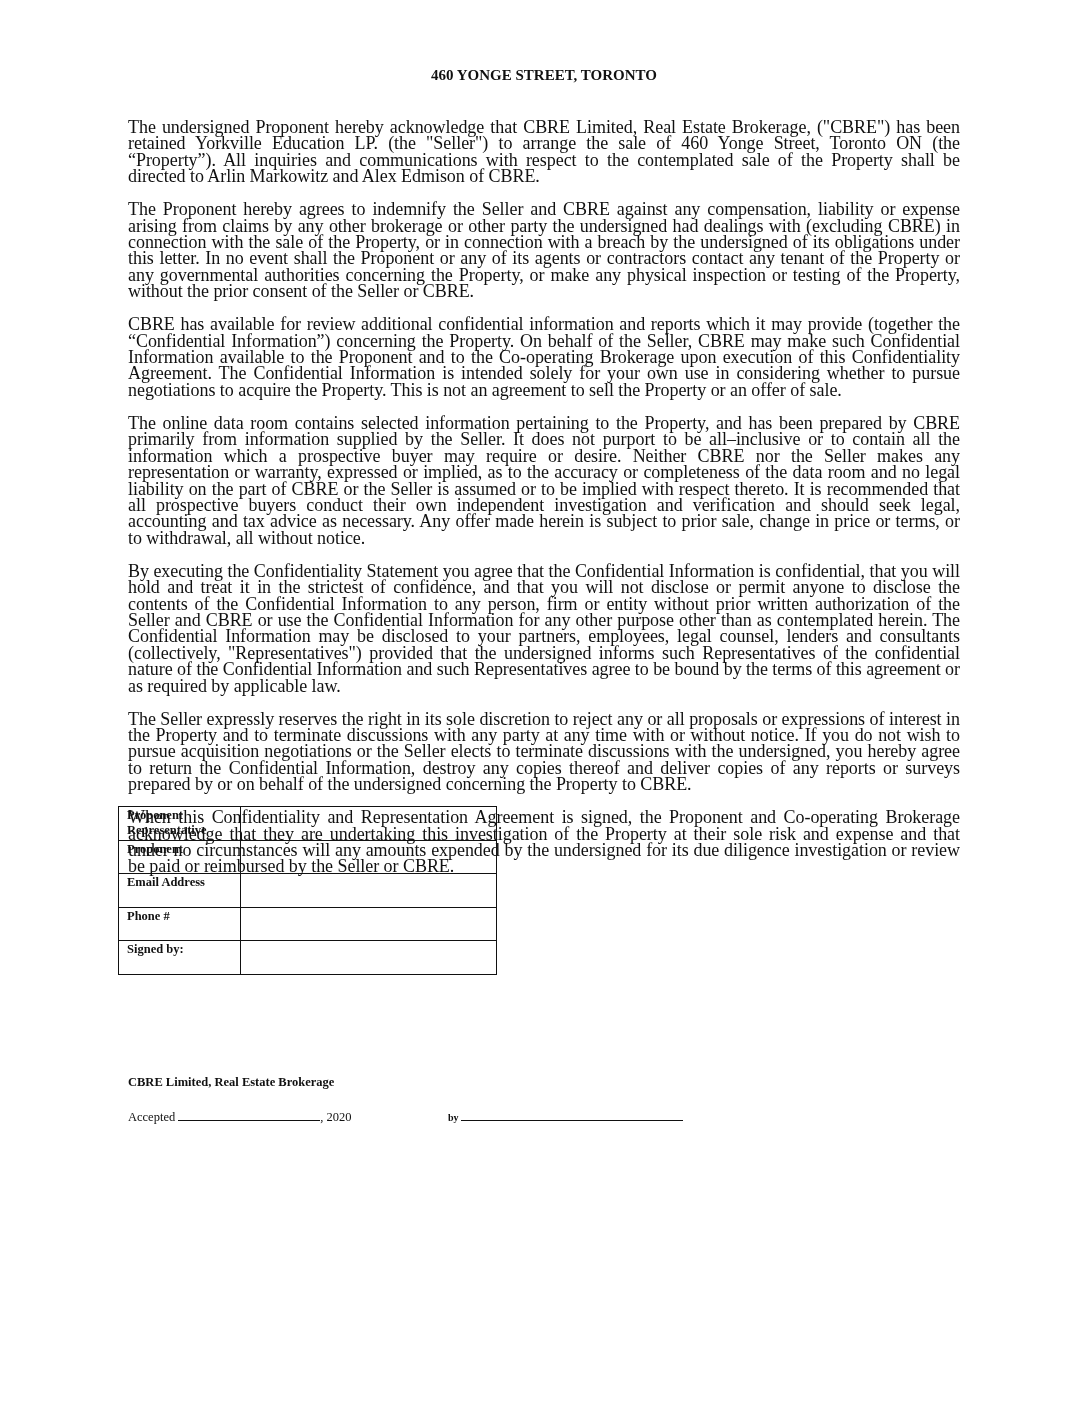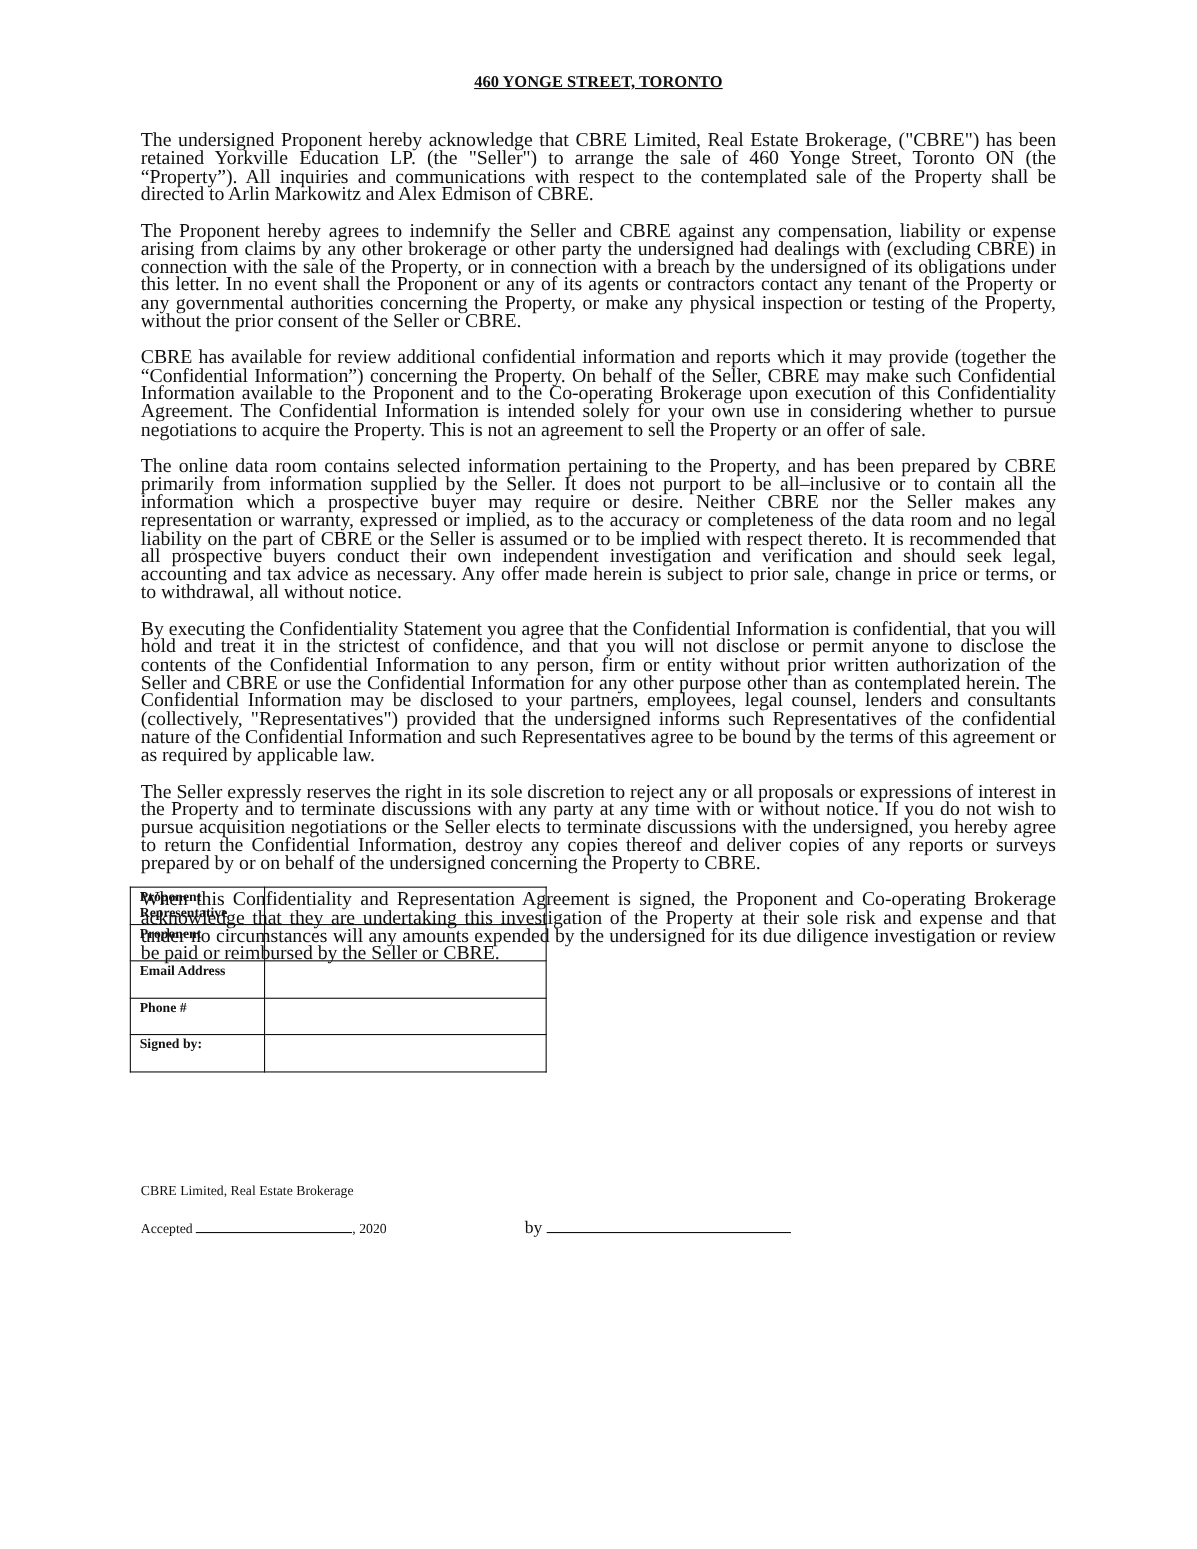--- a/index.html
+++ b/index.html
@@ -1,30 +1,30 @@
 <!DOCTYPE html>
 <html><head>
 <meta charset="utf-8">
 <style>
   html, body { margin:0; padding:0; background:#ffffff; }
   body { width:1088px; height:1408px; position:relative; overflow:hidden;
          font-family:"Liberation Serif", serif; color:#111; }
   .title { position:absolute; left:0; width:1088px; text-align:center; font-weight:bold;
            font-size:15px; line-height:18px; top:66px; }
-  .title div { text-decoration:underline; }
+  .title div { }
   .body { position:absolute; left:128px; width:832px; top:119px; }
   .para { font-size:18px; line-height:16.4px; text-align:justify; margin:0 0 16.6px 0; letter-spacing:-0.05px; }
   table.form { position:absolute; left:118px; top:806px; border-collapse:collapse; width:379px; }
   table.form td { border:1.5px solid #111; height:30.5px; vertical-align:top; padding:1px 8px;
                   font-weight:bold; font-size:12.5px; line-height:15px; }
   table.form td.lbl { width:105px; }
-  .cbre { position:absolute; left:128px; top:1075px; font-weight:normal; font-size:12.5px; }
+  .cbre { position:absolute; left:128px; top:1075px; font-weight:bold; font-size:12.5px; }
   .accept { position:absolute; left:128px; top:1108px; font-weight:normal; font-size:12.5px; }
   .line { display:inline-block; border-bottom:1px solid #111; height:12px; vertical-align:baseline; }
-  .by { position:absolute; left:448px; top:1108px; font-weight:normal; font-size:16px;margin-left:29px; }
+  .by { position:absolute; left:448px; top:1108px; font-weight:bold; font-size:10px; }
 </style>
 </head>
 <body>
 
 <div class="title">
   <div>460 YONGE STREET, TORONTO</div>
 </div>
 
 <div class="body">
   <p class="para">The undersigned Proponent hereby acknowledge that CBRE Limited, Real Estate Brokerage, ("CBRE") has been retained Yorkville Education LP. (the "Seller") to arrange the sale of 460 Yonge Street, Toronto ON (the “Property”). All inquiries and communications with respect to the contemplated sale of the Property shall be directed to Arlin Markowitz and Alex Edmison of CBRE.</p>

